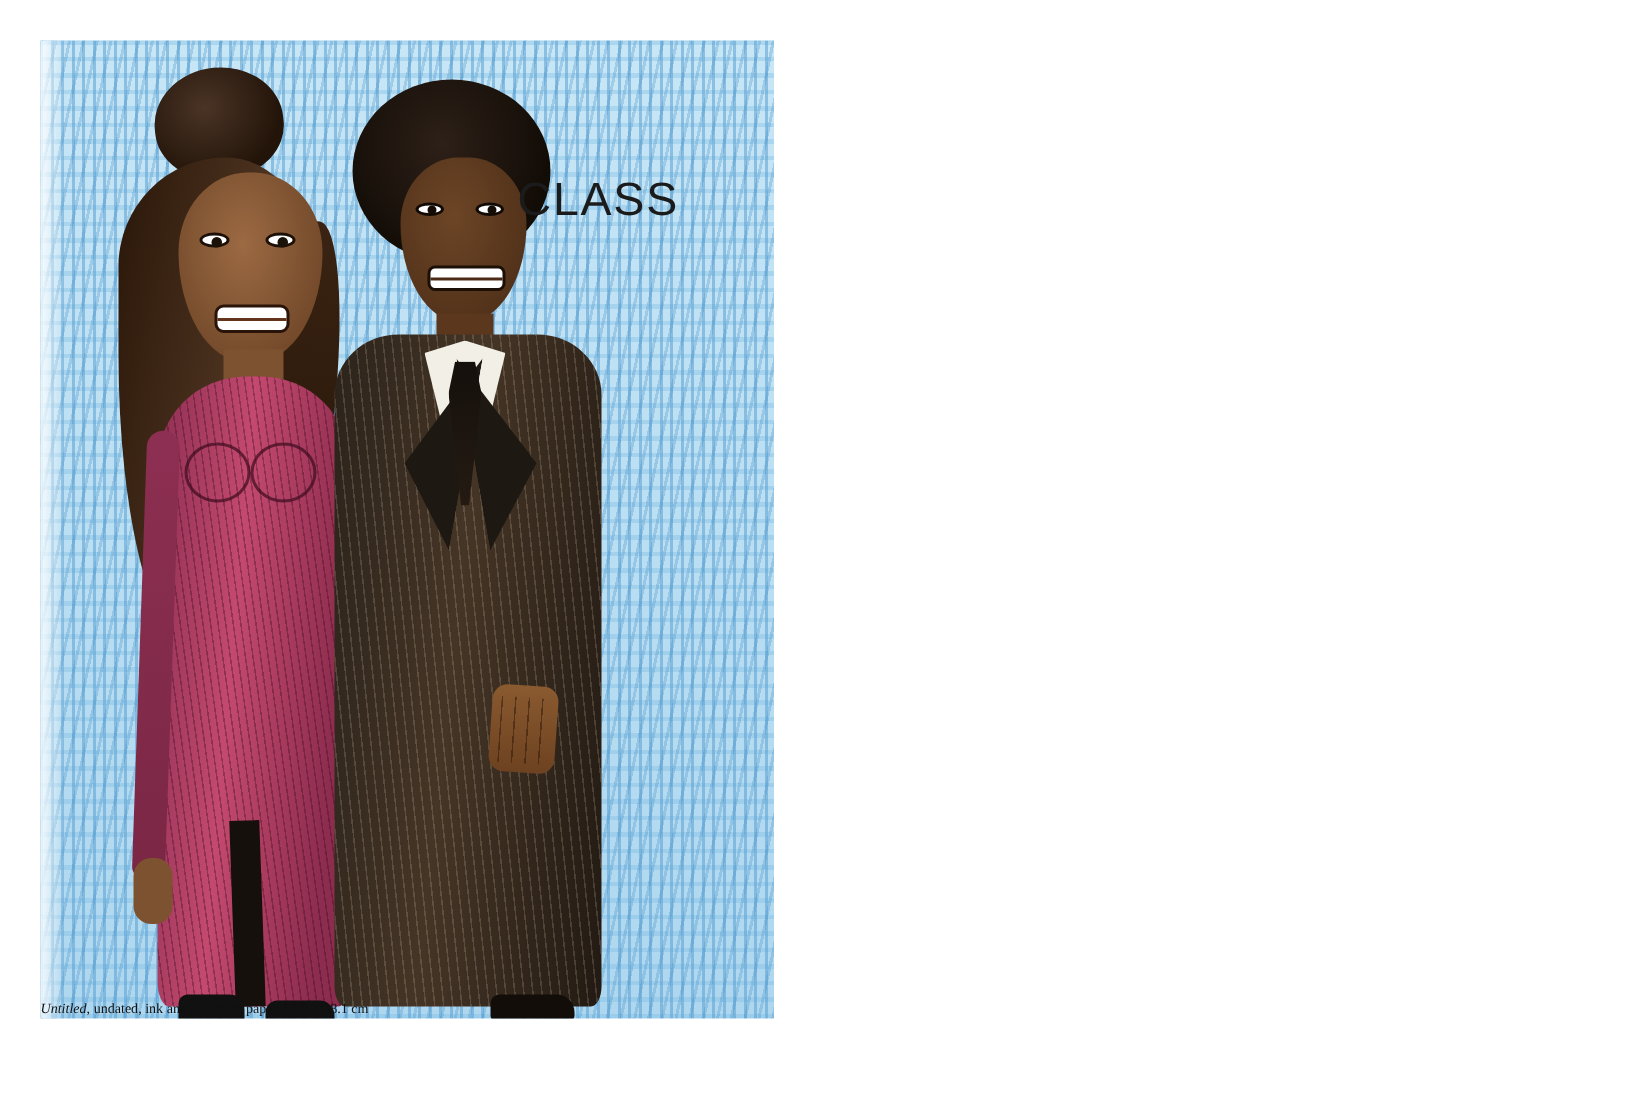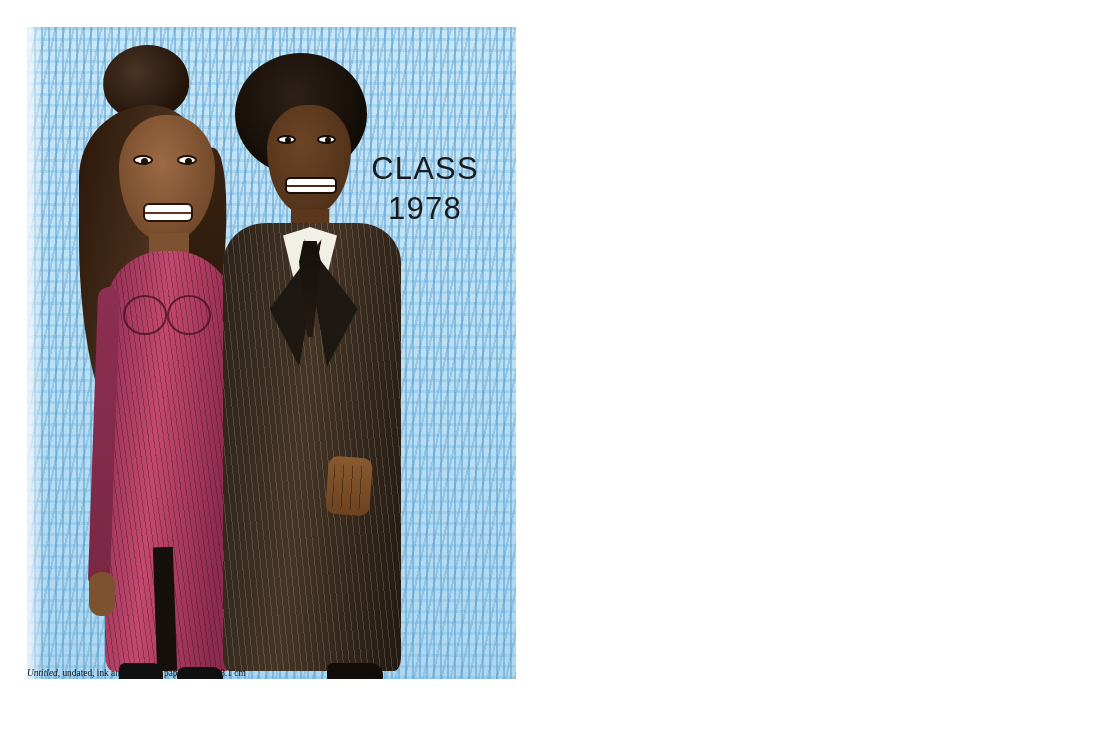--- a/index.html
+++ b/index.html
@@ -55,23 +55,22 @@
   
   .class-text {
     position: absolute;
     left: 318px; top: 86px;
     width: 160px;
     color: #1b1b1b;
     font-family: "Liberation Sans", sans-serif;
     font-size: 31px;
     line-height: 1.28;
     letter-spacing: 1.2px;
-    text-align: center;
+    text-align: left;
     font-weight: 400;
-    margin-top: 36px;
   }
   .class-text div { white-space: nowrap; }
 
   
   .fig { position: absolute; }
 
   
   .w-hair-bun {
     left: 76px; top: 18px; width: 86px; height: 74px;
     background: radial-gradient(ellipse at 40% 35%, #4a3426, #231409 70%);
@@ -251,21 +250,20 @@
       <div class="fig m-suit"></div>
       <div class="fig m-shirt"></div>
       <div class="fig m-lapel-l"></div>
       <div class="fig m-lapel-r"></div>
       <div class="fig m-tie"></div>
       <div class="fig m-hand"></div>
       <div class="fig m-shoe"></div>
 
       <div class="class-text">
         <div>CLASS</div>
-        <div>1978</div>
       </div>
     </div>
 
     <div class="caption caption-left">
       <i>Untitled</i><span>, undated, ink and pencil on paper, 56.5 × 38.1 cm</span>
     </div>
     <div class="folio folio-left">138</div>
   </div>
 
   <div class="page page-right">

